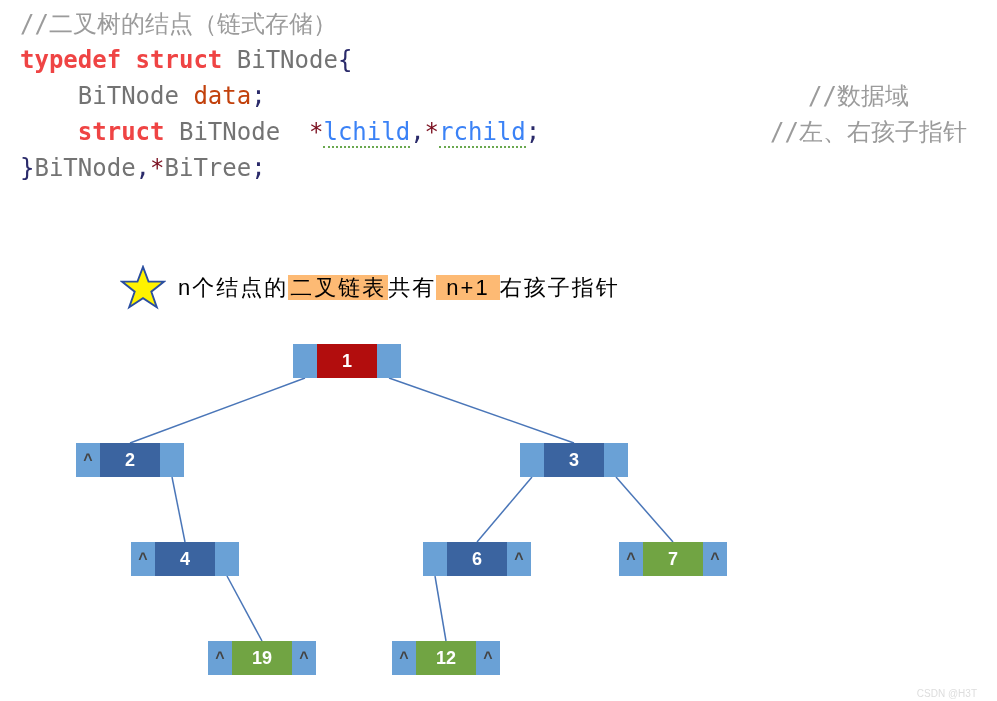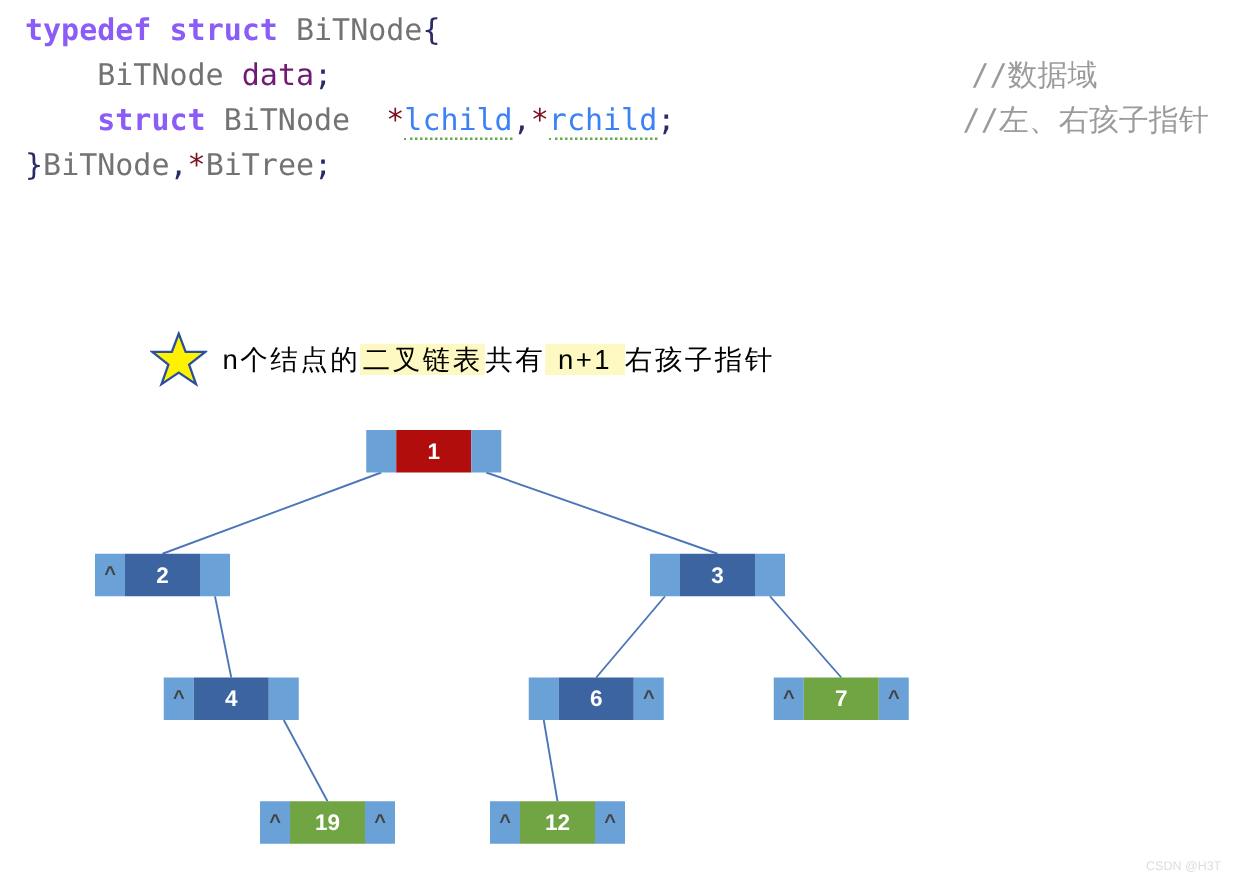--- a/index.html
+++ b/index.html
@@ -1,45 +1,46 @@
 <!DOCTYPE html>
 <html><head>
 <meta charset="utf-8">
 <style>
   * { box-sizing: border-box; margin: 0; padding: 0; }
   body { background: #fff; font-family: "Microsoft YaHei", Arial, sans-serif; width: 997px; height: 701px; position: relative; }
   .code { font-family: "Consolas", monospace; font-size: 24px; line-height: 1.5; padding: 6px 20px 0 20px; }
   .line { white-space: pre; }
   .comment-gray { color: #9b9b9b; }
-  .kw-blue { color: #8b5cf6; font-weight: bold; }
+  .kw-blue { color: #ef4444; font-weight: bold; }
   .type-green { color: #737373; }
   .name-navy { color: #2a2a6a; }
-  .id-dark { color: #701a75; }
+  .id-dark { color: #c2410c; }
   .asterisk-red { color: #7b1020; }
   .param { color: #3b82f6; border-bottom: 2px dotted #6aa84f; }
   .note-area { position: absolute; left: 120px; top: 265px; display: flex; align-items: center; }
   .star { width: 46px; height: 46px; flex-shrink:0; }
   .note-text { font-size: 22px; color: #000; margin-left: 12px; letter-spacing: 2px; }
-  .hl { background: #fef9c3; padding: 0 2px; }
+  .hl { background: #fdba74; padding: 0 2px; }
   .tree { position: absolute; left: 0; top: 330px; width: 997px; height: 370px; }
   .trinode { position: absolute; display: flex; }
   .ptr { width: 24px; height: 34px; background: #6aa1d6; font-size: 16px; color: #444; font-weight: bold; display:flex; align-items:center; justify-content:center; }
   .data { width: 60px; height: 34px; color:#fff; font-weight:bold; font-size: 18px; display:flex; align-items:center; justify-content:center; }
   .red { background: #b20d0d; }
   .blue { background: #3b64a0; }
   .green { background: #71a443; }
   svg.edges { position:absolute; left:0; top:0; }
   .watermark { position:absolute; right:20px; bottom:2px; font-size:10px; color:#ddd; }
 </style>
 </head>
 <body>
 
 <div class="code">
+  <div class="line"><span class="comment-gray">//二叉树的结点（链式存储）</span></div>
   <div class="line"><span class="kw-blue">typedef</span><span class="kw-blue"> struct</span><span class="type-green"> BiTNode</span><span class="name-navy">{</span></div>
-  <div class="line" style="display:flex;"><span style="flex:0 0 auto;"><span class="type-green">    BiTNode</span><span class="id-dark"> data</span><span class="name-navy">;</span></span><span style="flex:1"></span><span class="comment-gray" style="margin-right:99px;">//数据域</span></div>
+  <div class="line" style="display:flex;"><span style="flex:0 0 auto;"><span class="type-green">    BiTNode</span><span class="id-dark"> data</span><span class="name-navy">;</span></span><span style="flex:1"></span><span class="comment-gray" style="margin-right:68px;">//数据域</span></div>
   <div class="line" style="display:flex;"><span style="flex:0 0 auto;"><span class="kw-blue">    struct</span><span class="type-green"> BiTNode</span><span class="asterisk-red">  *</span><span class="param">lchild</span><span class="name-navy">,</span><span class="asterisk-red">*</span><span class="param">rchild</span><span class="name-navy">;</span></span><span style="flex:1"></span><span class="comment-gray" style="margin-right:10px;">//左、右孩子指针</span></div>
   <div class="line"><span class="name-navy">}</span><span class="type-green">BiTNode</span><span class="name-navy">,</span><span class="asterisk-red">*</span><span class="type-green">BiTree</span><span class="name-navy">;</span></div>
 </div>
 
 <div class="note-area">
   <svg class="star" viewBox="0 0 50 50">
     <polygon points="25,2 31,18 48,18 34,29 40,46 25,36 10,46 16,29 2,18 19,18" fill="#fff200" stroke="#2a4ea0" stroke-width="2"></polygon>
   </svg>
   <div class="note-text">
     <span>n个结点的</span><span class="hl">二叉链表</span><span>共有</span><span class="hl"> n+1 </span><span>右孩子指针</span>

